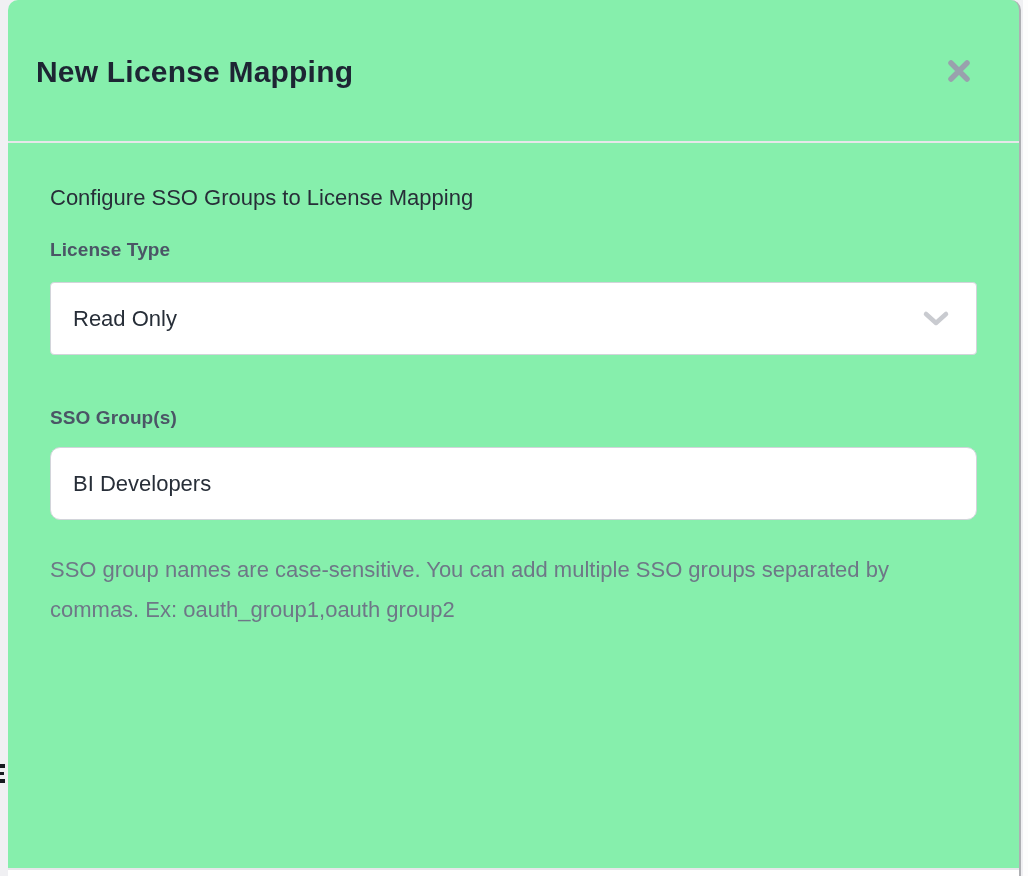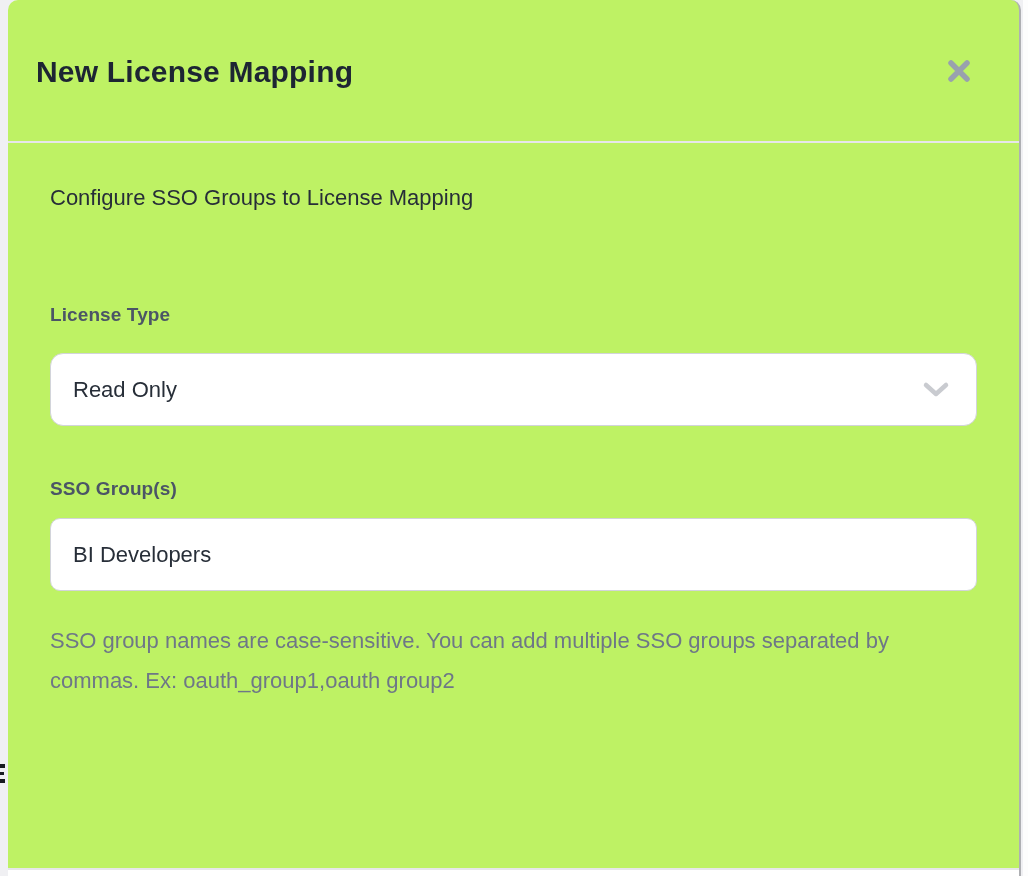--- a/index.html
+++ b/index.html
@@ -34,21 +34,21 @@
     right: 0; top: 0; bottom: 0;
     width: 5px;
     background: #fdfdfd;
     z-index: 1;
   }
 
   .modal {
     position: absolute;
     left: 8px; top: 0; bottom: 0;
     width: 1013px;
-    background: #bef264;
+    background: #86efac;
     border-right: 2px solid #aeafb3;
     border-top-left-radius: 10px;
     border-top-right-radius: 10px;
     z-index: 3;
     display: flex;
     flex-direction: column;
   }
 
   .modal-header {
     height: 143px;
@@ -84,29 +84,29 @@
     font-size: 22px;
     color: #272e38;
     line-height: 30px;
   }
   .field-label {
     font-size: 19px;
     font-weight: bold;
     color: #4b5566;
     letter-spacing: 0.1px;
   }
-  .label-license { margin-top: 91px; }
+  .label-license { margin-top: 26px; }
   .label-sso { margin-top: 52px; }
 
   .select-box {
-    margin-top: 27px;
+    margin-top: 21px;
     width: 927px;
     height: 73px;
     border: 1.5px solid #d2d4da;
-    border-radius: 13px;
+    border-radius: 4px;
     background: #ffffff;
     display: flex;
     align-items: center;
     padding: 0 26px 0 22px;
     cursor: pointer;
     position: relative;
   }
   .select-value {
     font-size: 22px;
     color: #272e38;

